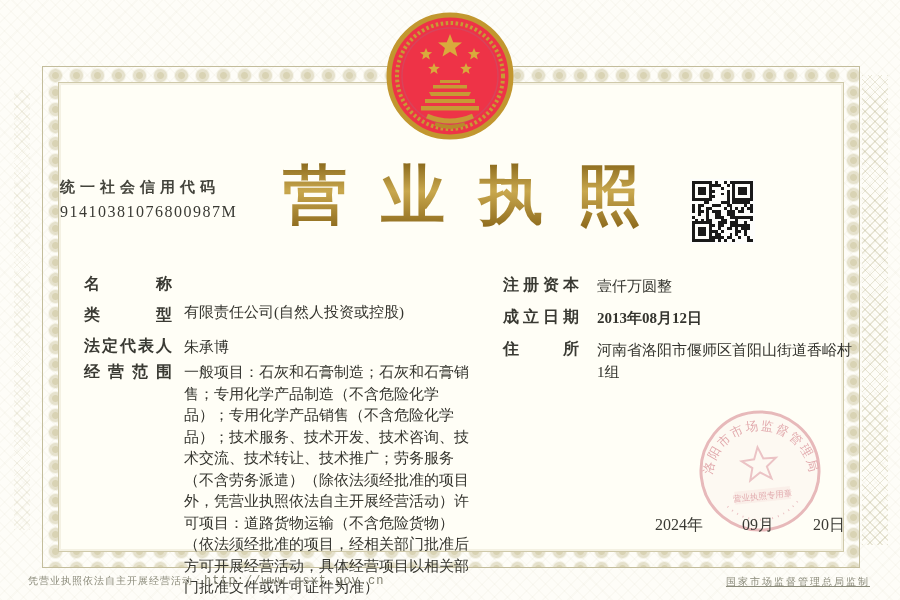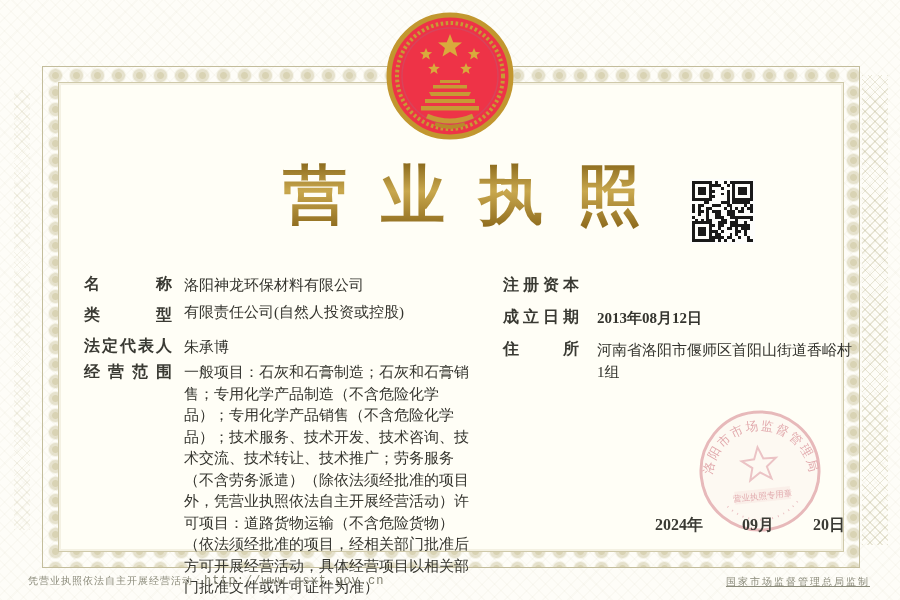--- a/index.html
+++ b/index.html
@@ -70,21 +70,21 @@
   .reg-authority { position:absolute; left:590px; top:471px;
     font-family:"Liberation Sans", sans-serif; font-weight:bold; font-size:21px;
     letter-spacing:13px; color:#3a3a33; }
 
   
   .seal { position:absolute; left:694px; top:405px; width:132px; height:132px;
     transform:rotate(-6deg); opacity:.62; }
 
   
   .date-row { position:absolute; left:655px; top:515px; width:190px; display:flex;
-    justify-content:space-between; font-size:16px; font-weight:bold; color:#3a3a34;gap:20px; }
+    justify-content:space-between; font-size:16px; font-weight:normal; color:#3a3a34;gap:20px; }
 
   
   .footer-left { position:absolute; left:28px; top:574px; font-size:10px; color:#8b8b7b; letter-spacing:1px; }
   .footer-left .url { font-family:"Liberation Mono", monospace; font-size:12px; color:#7e7e6e; letter-spacing:1px; }
   .footer-right { position:absolute; right:30px; top:575px; font-size:10px; color:#8b8b7b; letter-spacing:2px;text-decoration:underline; }
 </style>
 </head>
 <body>
 
 <div class="page">
@@ -120,20 +120,24 @@
         <rect x="36" y="96" width="58" height="4.5"></rect>
       </g>
 
       <path d="M42 106 q23 10 46 0" fill="none" stroke="#c79a35" stroke-width="5"></path>
       <path d="M50 114 q15 6 30 0" fill="none" stroke="#b9882b" stroke-width="4"></path>
     </svg>
   </div>
 
   <div class="title">营业执照</div>
 
+  <div class="credit">
+    <div class="lbl">统一社会信用代码</div>
+    <div class="code">91410381076800987M</div>
+  </div>
 
   <div class="qr-wrap">
       <div class="qr" id="qr">
         <div class="qc on"></div>
         <div class="qc on"></div>
         <div class="qc on"></div>
         <div class="qc on"></div>
         <div class="qc on"></div>
         <div class="qc on"></div>
         <div class="qc on"></div>
@@ -571,21 +575,20 @@
         <div class="qc"></div>
         <div class="qc on"></div>
         <div class="qc on"></div>
       </div>
     </div>
 
   <div class="flabel lcol" style="top:274px">
       <span>名</span>
       <span>称</span>
     </div>
-  <div class="fvalue lcol" style="top:274px">洛阳神龙环保材料有限公司</div>
 
   <div class="flabel lcol" style="top:305px">
       <span>类</span>
       <span>型</span>
     </div>
   <div class="fvalue lcol" style="top:301px">有限责任公司(自然人投资或控股)</div>
 
   <div class="flabel lcol" style="top:336px">
       <span>法</span>
       <span>定</span>
@@ -602,20 +605,21 @@
       <span>围</span>
     </div>
   <div class="fvalue lcol" style="top:362px; line-height:21.5px;">一般项目：石灰和石膏制造；石灰和石膏销售；专用化学产品制造（不含危险化学品）；专用化学产品销售（不含危险化学品）；技术服务、技术开发、技术咨询、技术交流、技术转让、技术推广；劳务服务（不含劳务派遣）（除依法须经批准的项目外，凭营业执照依法自主开展经营活动）许可项目：道路货物运输（不含危险货物）（依法须经批准的项目，经相关部门批准后方可开展经营活动，具体经营项目以相关部门批准文件或许可证件为准）</div>
 
   <div class="flabel rcol" style="top:275px">
       <span>注</span>
       <span>册</span>
       <span>资</span>
       <span>本</span>
     </div>
+  <div class="fvalue rcol" style="top:275px">壹仟万圆整</div>
 
   <div class="flabel rcol" style="top:307px">
       <span>成</span>
       <span>立</span>
       <span>日</span>
       <span>期</span>
     </div>
   <div class="fvalue rcol" style="top:307px; font-weight:bold;">2013年08月12日</div>
 
   <div class="flabel rcol" style="top:339px">

